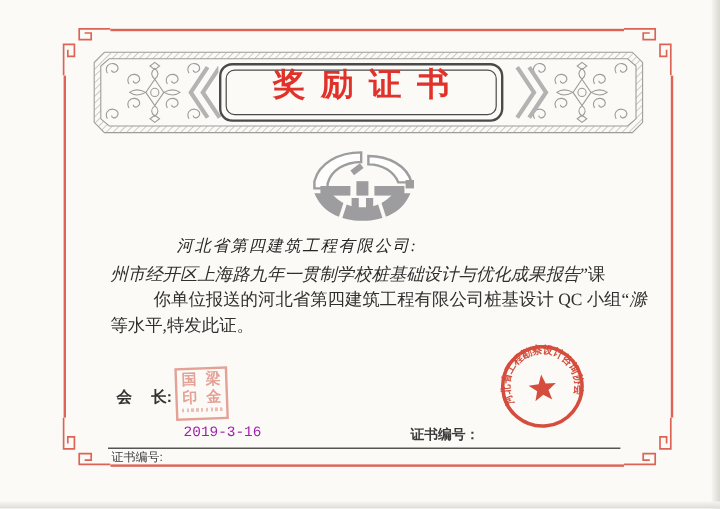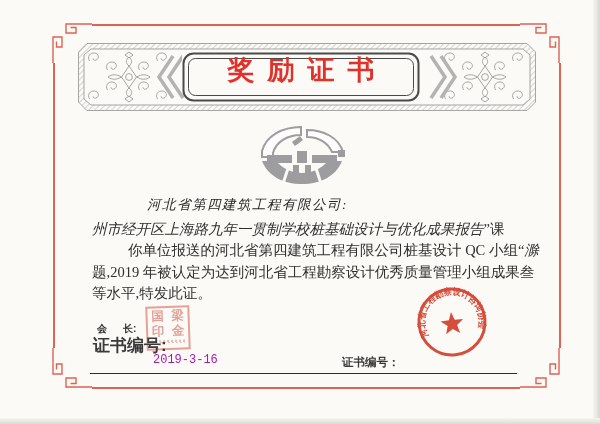--- a/index.html
+++ b/index.html
@@ -43,41 +43,41 @@
   .qc-solid{fill:var(--logo-gray);}
   
   .addressee{position:absolute;left:103px;top:196px;font-size:13.5px;font-style:italic;
              letter-spacing:1.5px;color:#262626;margin-left:44px;}
   .bodytext{position:absolute;left:92px;top:219px;width:436px;font-size:14.5px;line-height:21.3px;
             color:var(--ink);}
   .bodyline{white-space:nowrap;}
   .indent{text-indent:36px;}
   .script{font-style:italic;}
   .president{position:absolute;left:97px;top:322px;font-family:"Liberation Sans",sans-serif;
-             font-size:10px;font-weight:600;color:#333;}
+             font-size:13px;font-weight:600;color:#333;}
   .president .gap{display:inline-block;width:16px;}
   
   .sq-seal{position:absolute;left:146px;top:306px;width:40px;height:40px;border:2.5px solid var(--seal-pink);
            transform:rotate(-2deg);opacity:.8;mix-blend-mode:multiply;}
   .sq-grid{display:grid;grid-template-columns:1fr 1fr;grid-template-rows:15px 15px;padding-top:1px;}
   .sq-grid span{display:flex;align-items:center;justify-content:center;font-size:12.5px;font-weight:700;
                 color:var(--seal-pink);line-height:1;}
   .sq-micro{height:3px;margin:1px 3px 0 3px;
             background:repeating-linear-gradient(90deg,var(--seal-pink) 0 2px,transparent 2px 4px);opacity:.7;}
   
   .round-seal{position:absolute;left:414px;top:284px;width:76px;height:76px;transform:rotate(-6deg);
               opacity:.93;mix-blend-mode:multiply;}
   .seal-stroke{stroke:var(--seal-red);}
   .seal-fill{fill:var(--seal-red);}
   .seal-text{fill:var(--seal-red);font-weight:700;font-family:"Liberation Serif",serif;}
   
   .footer-underline{position:absolute;left:90px;top:373px;width:427px;height:0;
                     border-top:1.3px solid #2d2d2d;}
-  .cert-no-label{position:absolute;left:93px;top:334px;font-family:"Liberation Sans",sans-serif;
-                 font-size:17px;font-weight:700;color:#3a3a3a;}
+  .cert-no-label{position:absolute;left:93px;top:374px;font-family:"Liberation Sans",sans-serif;
+                 font-size:10px;font-weight:400;color:#3a3a3a;}
   .cert-no-value{position:absolute;left:153px;top:353px;font-family:"Liberation Mono",monospace;
                  font-size:12px;color:#a21caf;}
   .issue-label{position:absolute;left:342px;top:355px;font-family:"Liberation Sans",sans-serif;
                font-size:11.5px;font-weight:700;color:#3a3a3a;}
   .issue-value{position:absolute;left:397px;top:355px;font-size:12px;letter-spacing:1px;color:#333;}
 </style>
 </head>
 <body>
 
 <div class="screen">
@@ -167,21 +167,20 @@
     <rect x="30" y="44" width="3" height="16" fill="#fbfaf6" transform="rotate(18 31 52)"></rect>
     <rect x="63" y="44" width="3" height="16" fill="#fbfaf6" transform="rotate(-18 64 52)"></rect>
     <path class="qc-solid" d="M39,41 h6 v8 h6 v-8 h6 v13 q0,5 -5,5 h-8 q-5,0 -5,-5 Z"></path>
   </svg>
 
   <div class="addressee">河北省第四建筑工程有限公司:</div>
 
   <div class="bodytext">
     <div class="bodyline"><span class="script">州市经开区上海路九年一贯制学校桩基础设计与优化成果报告</span><span>”课</span></div>
     <div class="bodyline indent"><span>你单位报送的河北省第四建筑工程有限公司桩基设计 QC 小组“</span><span class="script">滁</span></div>
-    <div class="bodyline"><span>题,2019 年被认定为达到河北省工程勘察设计优秀质量管理小组成果叁</span></div>
     <div class="bodyline"><span>等水平,特发此证。</span></div>
   </div>
 
   <div class="president"><span>会</span><span class="gap"></span><span>长:</span></div>
 
   <div class="sq-seal">
     <div class="sq-grid">
       <span>国</span>
       <span>梁</span>
       <span>印</span>

